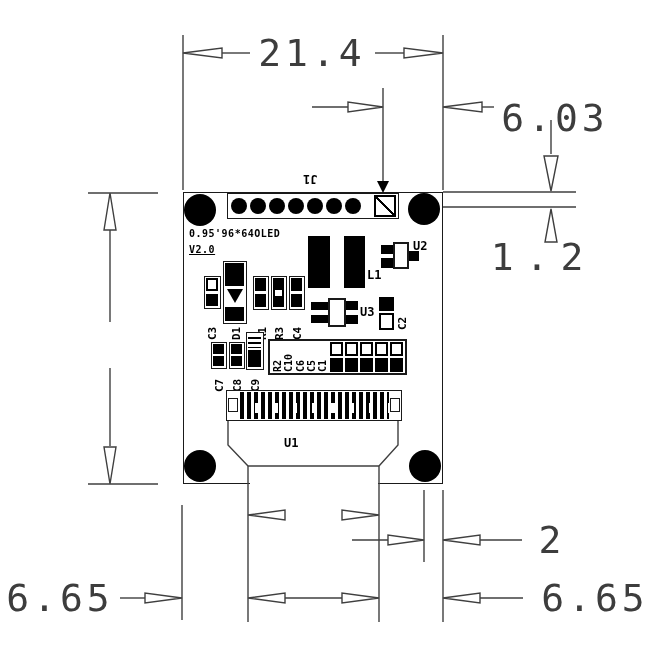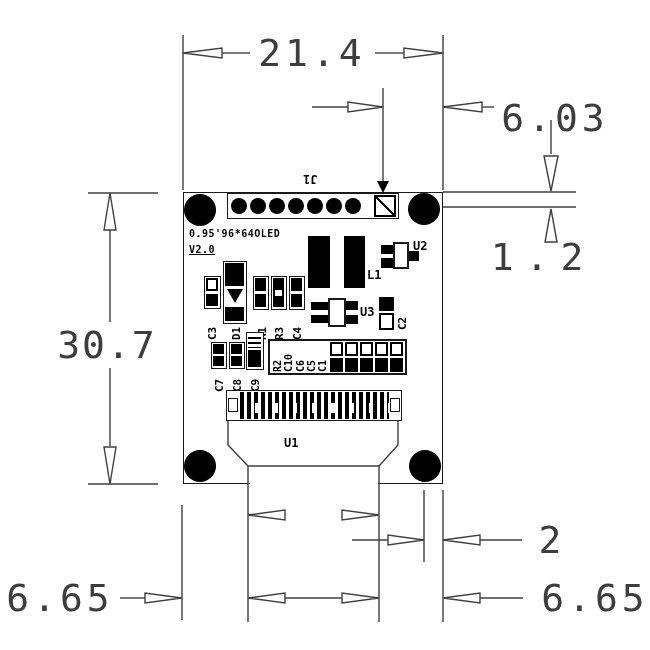--- a/index.html
+++ b/index.html
@@ -217,18 +217,17 @@
         <polygon points="248,598 285,593 285,603" fill="#fff"></polygon>
         <polygon points="379,598 342,593 342,603" fill="#fff"></polygon>
         <polygon points="443,598 480,593 480,603" fill="#fff"></polygon>
       </g>
     </g>
   </svg>
 
   <div class="dim" style="left:250px;top:33px;width:124px;">21.4</div>
   <div class="dim" style="left:493px;top:98px;width:124px;">6.03</div>
   <div class="dim wide" style="left:488px;top:237px;width:110px;">1.2</div>
-  <div class="dim tight" style="left:45px;top:325px;width:124px;">30.7</div>
   <div class="dim" style="left:532px;top:520px;width:40px;">2</div>
   <div class="dim" style="left:0px;top:578px;width:120px;">6.65</div>
   <div class="dim" style="left:533px;top:578px;width:124px;">6.65</div>
 
 </div>
 
 </body></html>

